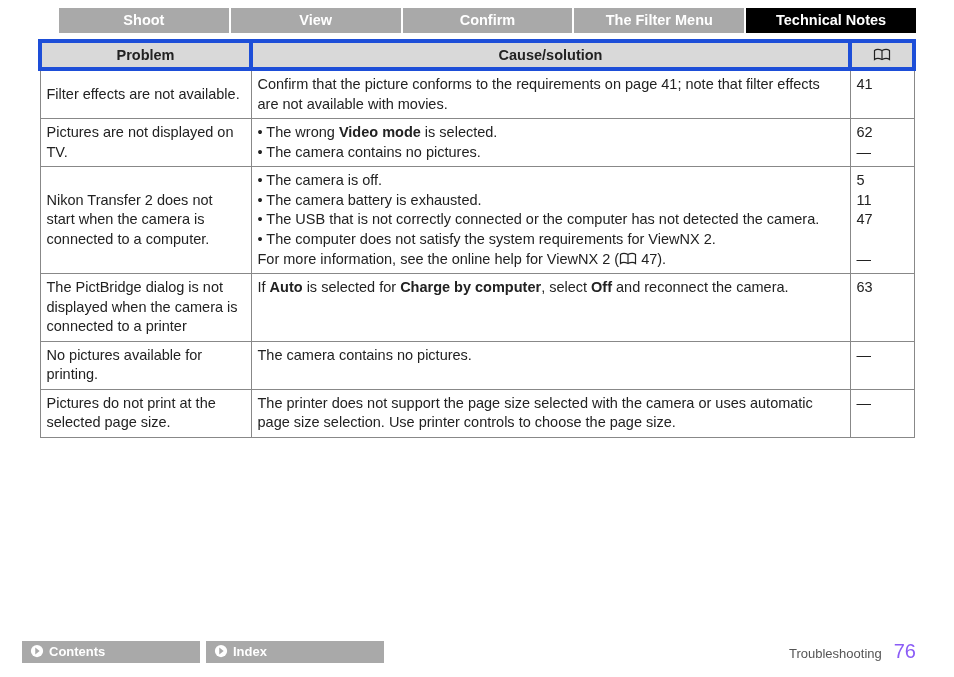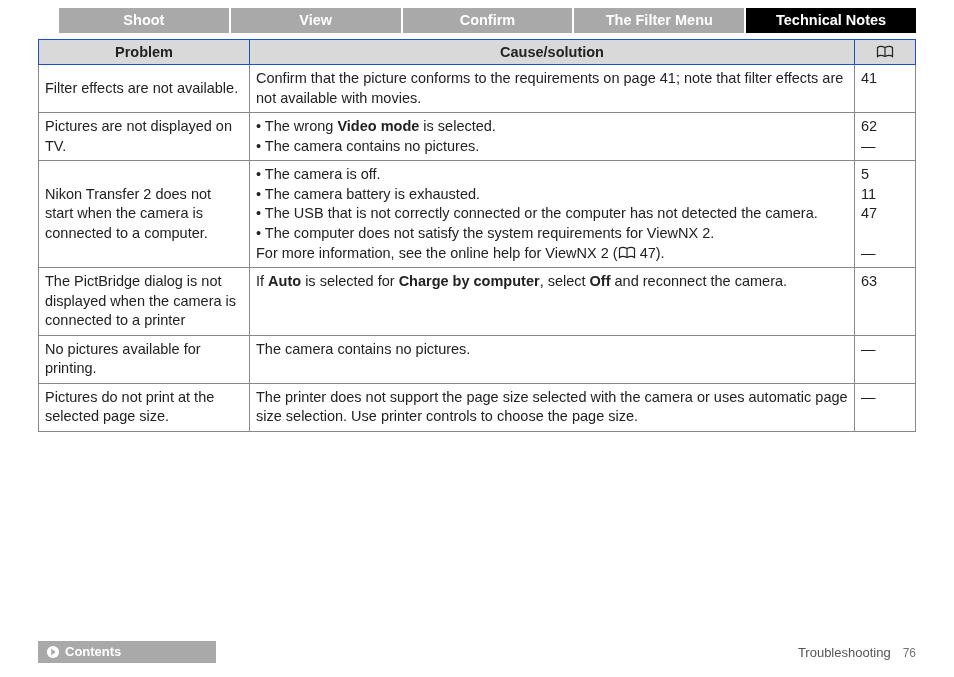--- a/index.html
+++ b/index.html
@@ -32,41 +32,41 @@
   table.trouble {
     border-collapse: collapse;
     width: calc(100% - 76px);
     margin: 0 38px;
   }
   table.trouble th {
     background: #d9d9d9;
     font-weight: bold;
     text-align: center;
     padding: 4px 6px;
-    border: 1px solid #1d4ed8;
+    border: 4px solid #1d4ed8;
     font-size: 14.5px;
     color: #222;
   }
   table.trouble th.pagecol { width: 48px; }
   table.trouble td {
     border-left: 1px solid #888;
     border-right: 1px solid #888;
     border-bottom: 1px solid #888;
     padding: 4px 6px;
     vertical-align: top;
     font-size: 14.5px;
     line-height: 1.35;
     color: #222;
   }
   table.trouble td.problem  { width: 198px; vertical-align: middle; }
   table.trouble td.pageref  { width: 48px; white-space: pre-line; }
   svg.book-icon { width: 18px; height: 14px; vertical-align: -2px; }
   .bottom-bar {
     position: absolute;
-    left: 38px;
+    left: 22px;
     right: 38px;
     bottom: 14px;
     display: flex;
     align-items: center;
   }
   .bottom-btn {
     background: #a9a9a9;
     color: #fff;
     font-weight: bold;
     font-size: 13px;
@@ -78,22 +78,22 @@
   }
   .bottom-btn svg { width: 14px; height: 14px; margin-right: 5px; flex: none; }
   .footer-right {
     margin-left: auto;
     font-size: 13px;
     color: #555;
     display: flex;
     align-items: baseline;
   }
   .footer-right .pnum {
-    font-size: 12px;
-    color: #737373;
+    font-size: 20px;
+    color: #8b5cf6;
     margin-left: 12px;
     font-weight: 500;
   }
 </style>
 </head>
 <body>
 
 <div class="tabs">
   <div class="tab tab-gray">Shoot</div>
   <div class="tab tab-gray">View</div>
@@ -174,17 +174,24 @@
   </table>
 
 <div class="bottom-bar">
   <div class="bottom-btn">
     <svg viewBox="0 0 16 16">
         <circle cx="8" cy="8" r="7" fill="#fff"></circle>
         <path d="M6 4 L11 8 L6 12 Z" fill="#a9a9a9"></path>
       </svg>
     <span>Contents</span>
   </div>
+  <div class="bottom-btn">
+    <svg viewBox="0 0 16 16">
+        <circle cx="8" cy="8" r="7" fill="#fff"></circle>
+        <path d="M6 4 L11 8 L6 12 Z" fill="#a9a9a9"></path>
+      </svg>
+    <span>Index</span>
+  </div>
   <div class="footer-right">
     <span>Troubleshooting</span>
     <span class="pnum">76</span>
   </div>
 </div>
 
 </body></html>

